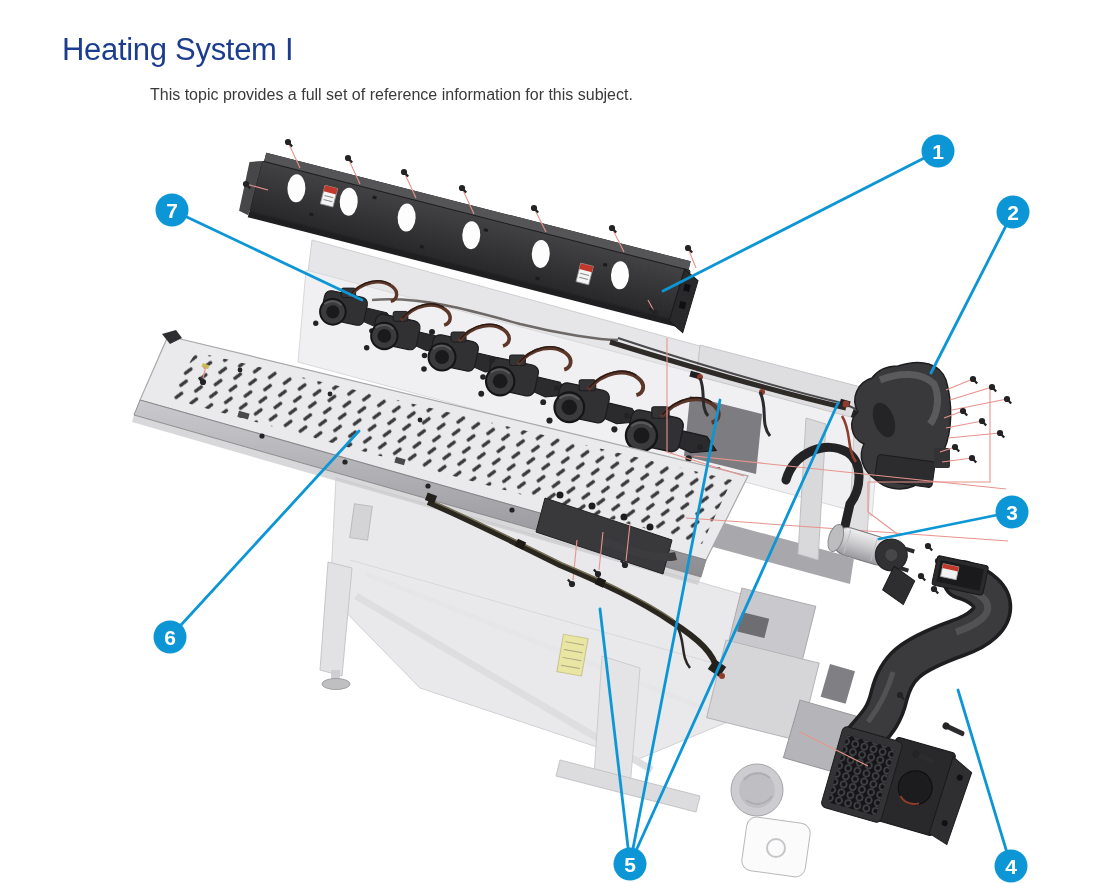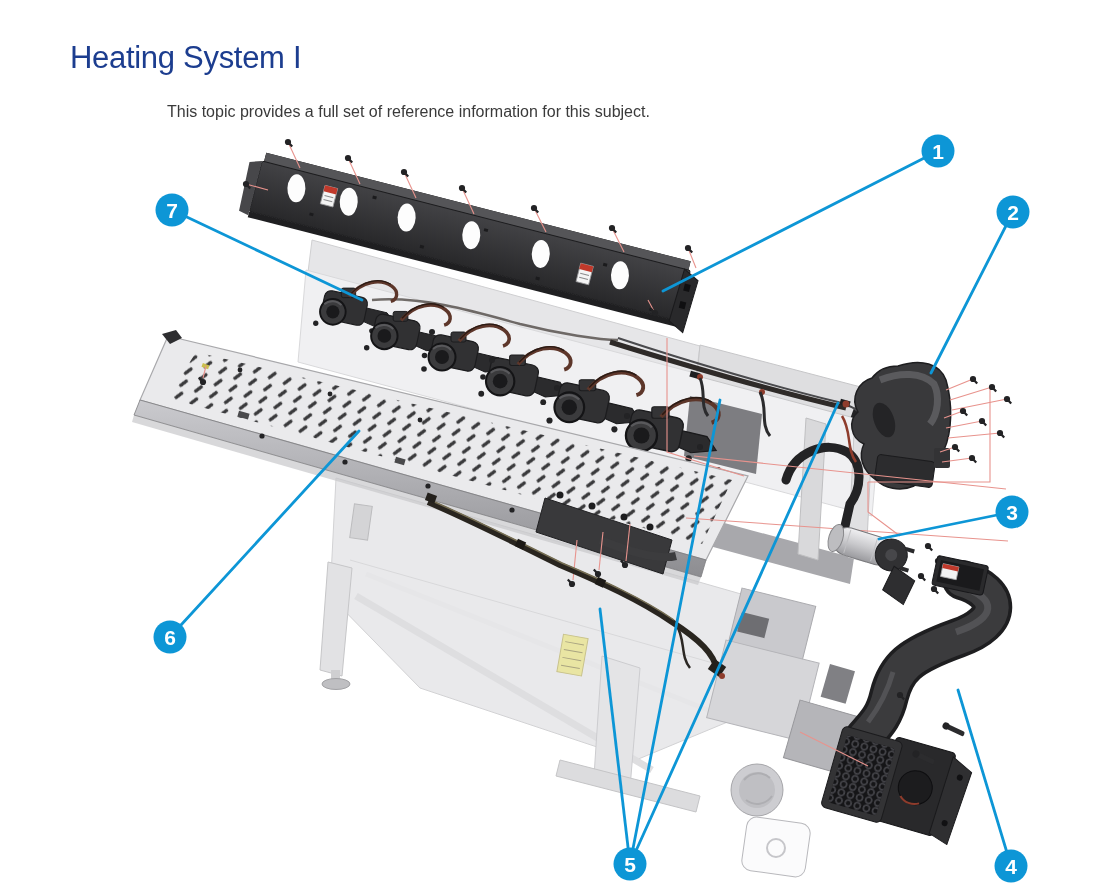--- a/index.html
+++ b/index.html
@@ -1,20 +1,20 @@
 <!DOCTYPE html>
 <html><head>
 <meta charset="utf-8">
 <style>
   html,body{margin:0;padding:0;background:#ffffff;}
   body{width:1100px;height:883px;position:relative;overflow:hidden;
        font-family:"Liberation Sans",sans-serif;}
-  .page-title{position:absolute;left:62px;top:32px;margin:8px;
+  .page-title{position:absolute;left:62px;top:32px;margin:0;
       font-size:31px;font-weight:500;letter-spacing:-0.3px;color:#1c3d8f;}
-  .page-subtitle{position:absolute;left:150px;top:86px;margin:17px;
+  .page-subtitle{position:absolute;left:150px;top:86px;margin:0;
       font-size:16px;color:#3a3a3a;}
   svg{position:absolute;left:0;top:0;}
   .callout-num{font-family:"Liberation Sans",sans-serif;font-size:21px;
       font-weight:bold;fill:#ffffff;text-anchor:middle;}
 </style>
 </head>
 <body>
 
 <h1 class="page-title">Heating System I</h1>
 <p class="page-subtitle">This topic provides a full set of reference information for this subject.</p>

